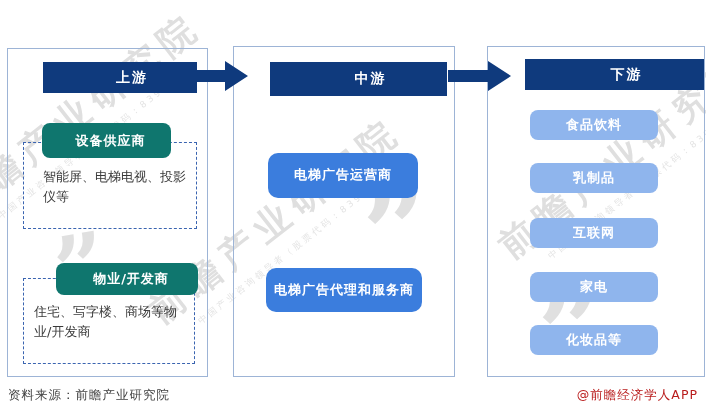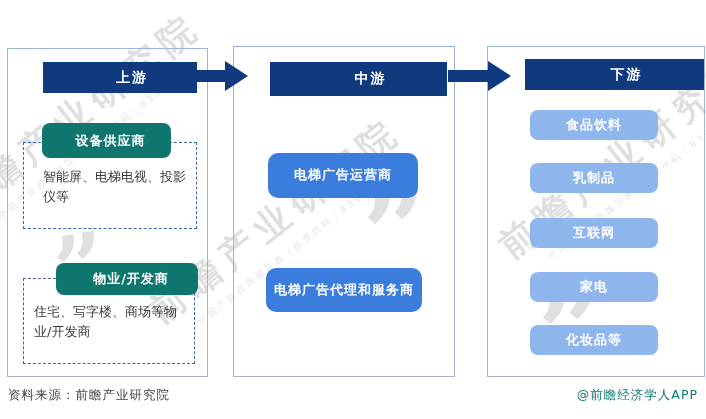--- a/index.html
+++ b/index.html
@@ -71,21 +71,21 @@
   .wmlogo {
     position:absolute; z-index:1; color:#E0E0E0; font-weight:bold;
     font-size:120px; line-height:0.6; transform:rotate(-10deg);
     pointer-events:none; font-family:"DejaVu Serif","Liberation Serif",serif;
   }
   .l1 { left:365px; top:195px; }
   .l2 { left:540px; top:295px; }
   .l3 { left:55px;  top:240px; font-size:90px; }
   
   .source { position:absolute; left:8px;  top:387px; font-size:12.5px; color:#3F3F3F; z-index:5; letter-spacing:1px; }
-  .credit { position:absolute; right:8px; top:387px; font-size:12.5px; color:#0f766e; z-index:5; letter-spacing:1px; }
+  .credit { position:absolute; right:8px; top:387px; font-size:12.5px; color:#b91c1c; z-index:5; letter-spacing:1px; }
 </style>
 </head>
 <body>
 
 <div id="stage">
 
   <div class="wm wm1">
     <span class="big">前瞻产业研究院</span>
     <span class="small">中国产业咨询领导者（股票代码：839598）</span>
   </div>

